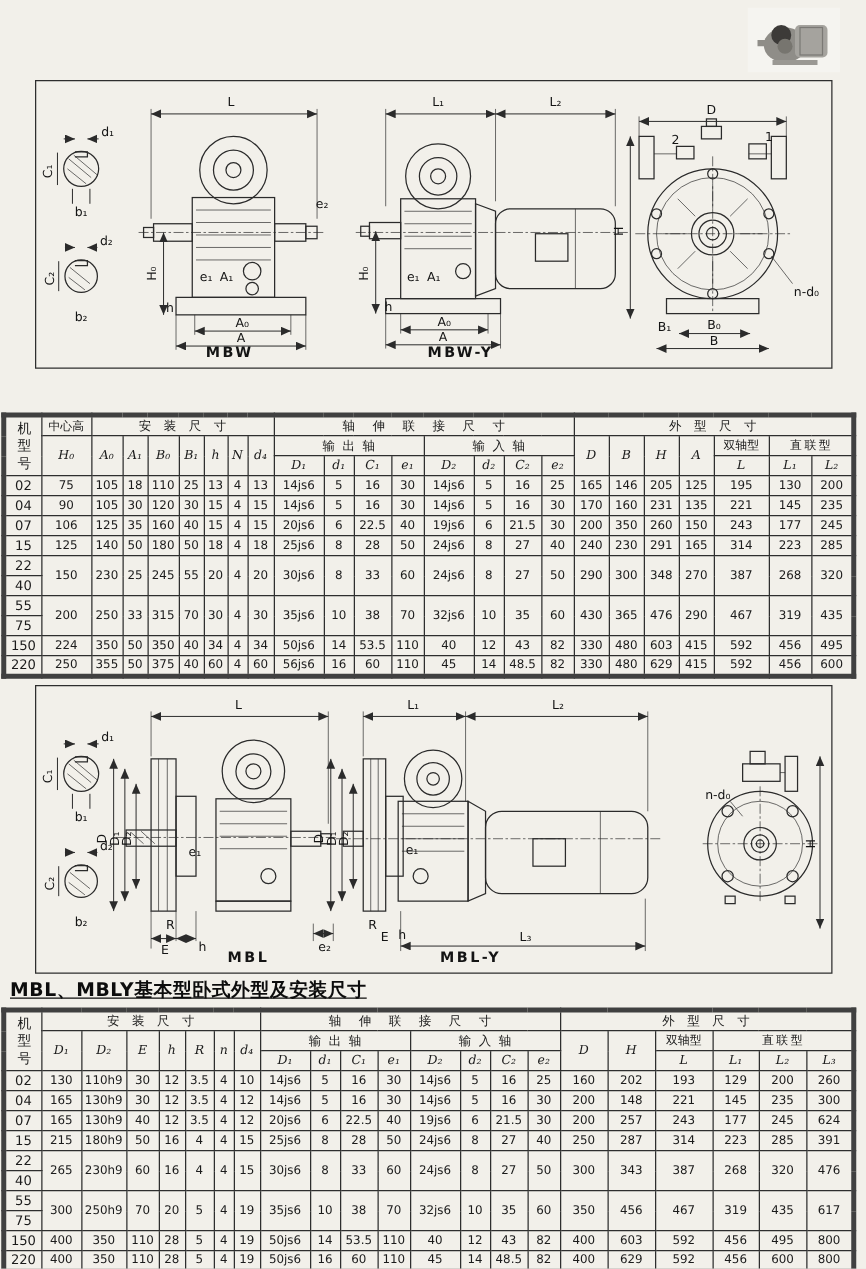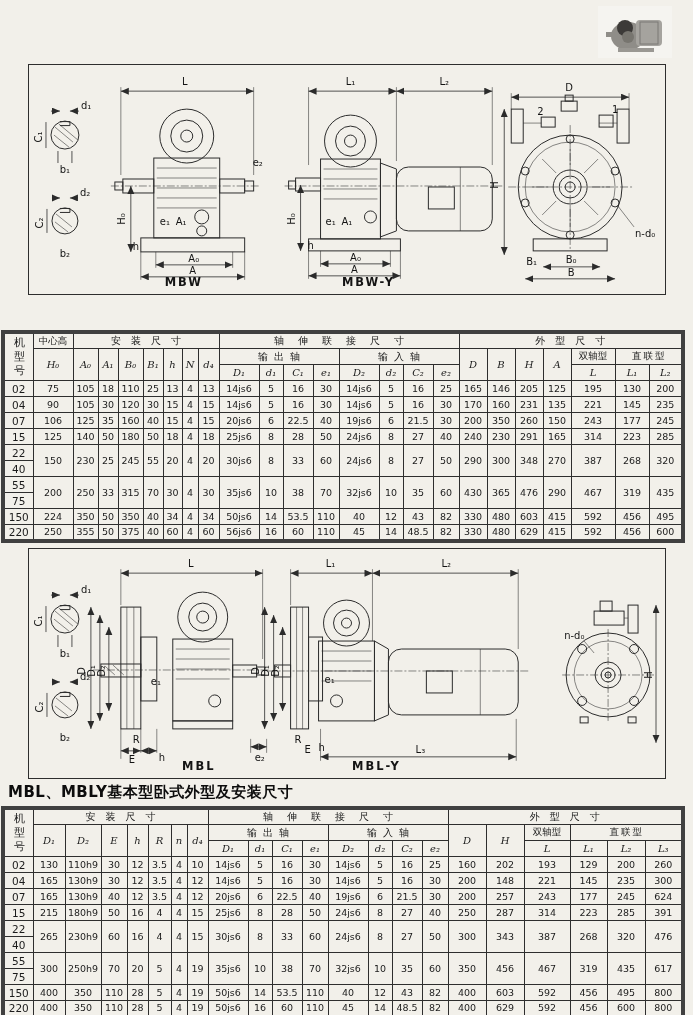--- a/index.html
+++ b/index.html
@@ -3,21 +3,21 @@
 <meta charset="utf-8">
 <style>
   html,body{margin:0;padding:0;background:#e9e7e1;}
   .sheet{position:relative;width:693px;height:1015px;background:#f2f0ea;overflow:hidden;
          font-family:"DejaVu Sans","Liberation Sans",sans-serif;color:#1b1b1b;}
   .panel{position:absolute;border:1.5px solid #2e2e2e;}
   #panel1{left:28px;top:64px;width:636px;height:229px;}
   #panel2{left:28px;top:548px;width:636px;height:229px;}
   .title{position:absolute;left:8px;font-size:15px;font-weight:bold;letter-spacing:.5px;color:#0d0d0d;}
   #title1{top:303px;}
-  #title2{top:783px;}
+  #title2{top:783px;text-decoration:underline;}
   #photo{position:absolute;left:598px;top:6px;width:74px;height:52px;}
   table{position:absolute;left:1px;width:680px;border-collapse:collapse;table-layout:fixed;
         border:4px solid #404040;}
   #t1{top:330px;}
   #t2{top:806px;}
   th,td{border:1px solid #2e2e2e;text-align:center;vertical-align:middle;padding:0;
         font-weight:normal;overflow:hidden;white-space:nowrap;}
   thead tr{height:16px;}
   tbody tr{height:16px;}
   .cjk{font-size:10px;}

